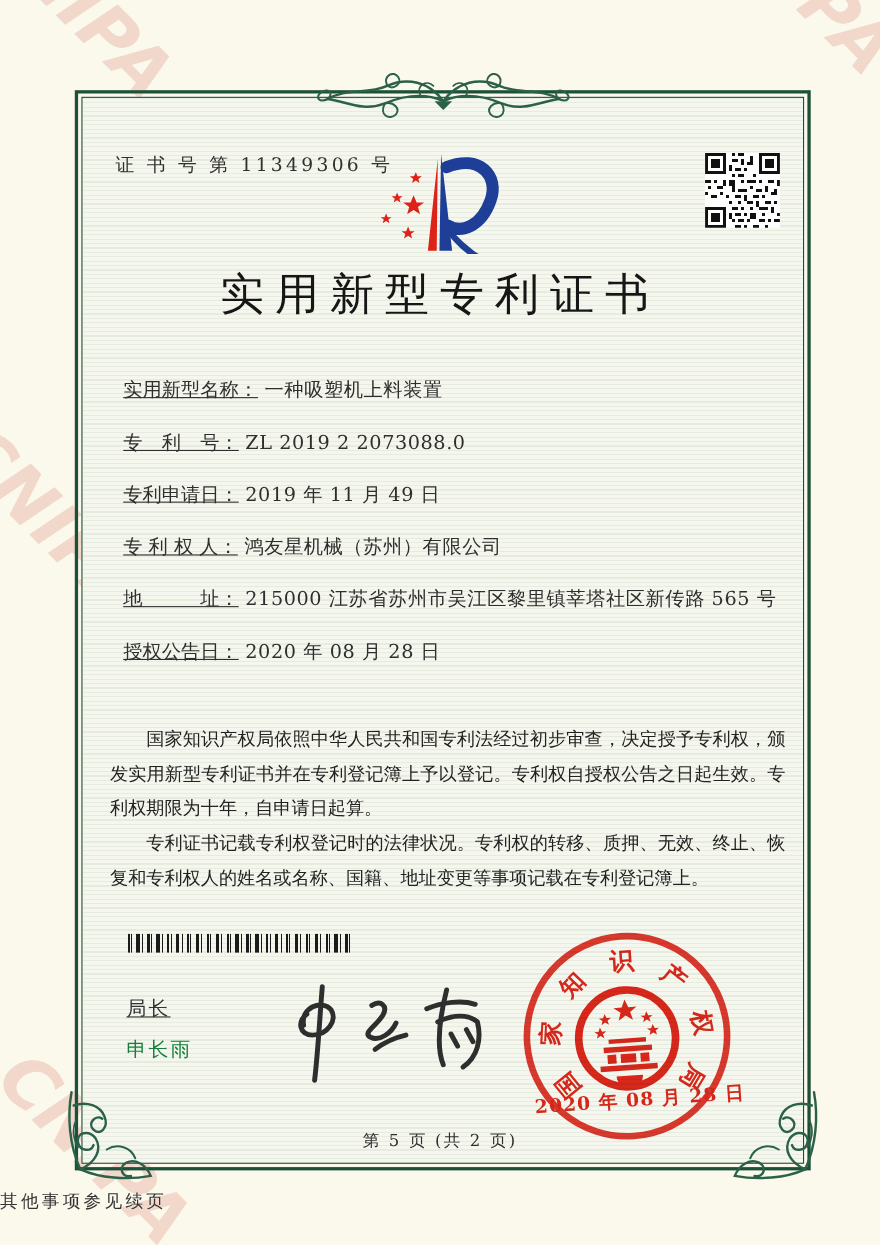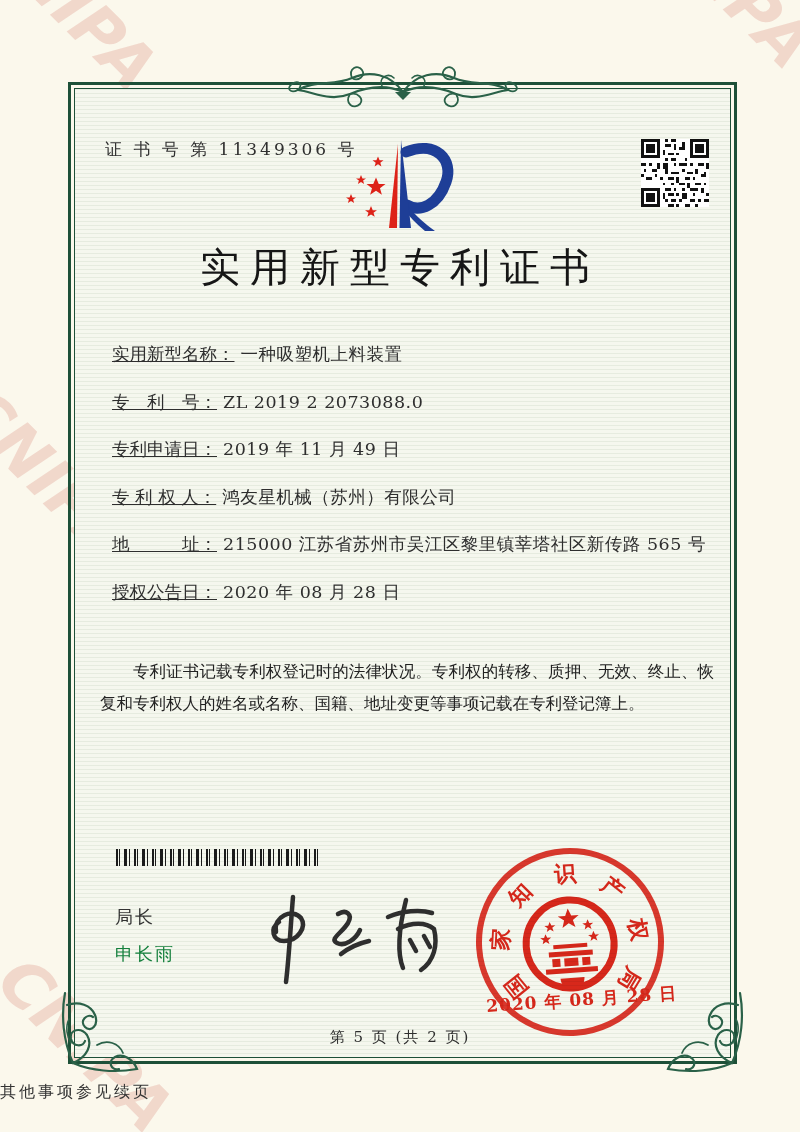--- a/index.html
+++ b/index.html
@@ -80,21 +80,21 @@
   .barcode {
     position:absolute; left:116px; top:849px; width:205px; height:17px;
     background:repeating-linear-gradient(90deg,
       #1b1b1b 0 2px, rgba(0,0,0,0) 2px 3px,
       #1b1b1b 3px 4px, rgba(0,0,0,0) 4px 8px,
       #1b1b1b 8px 11px, rgba(0,0,0,0) 11px 13px,
       #1b1b1b 13px 14px, rgba(0,0,0,0) 14px 18px);
   }
 
   
-  .issuer-title { position:absolute; left:115px; top:905px; font-size:18px; color:#333; letter-spacing:2px; }
+  .issuer-title { position:absolute; left:115px; top:905px; font-size:18px; color:#333; letter-spacing:2px;text-decoration:underline; }
   .issuer-name  { position:absolute; left:115px; top:942px; font-size:18px; color:#15803d; letter-spacing:2px; }
   .signature    { position:absolute; left:248px; top:888px; }
 
   
   .seal {
     position:absolute; left:476px; top:848px; width:188px; height:188px;
     border:6px solid rgba(224,41,30,.92); border-radius:50%;
     transform:rotate(-4deg); mix-blend-mode:multiply;
   }
   .arc-char {
@@ -295,20 +295,21 @@
       <span class="f-label">地　　　址：</span><span class="f-value">215000 江苏省苏州市吴江区黎里镇莘塔社区新传路 565 号</span>
     </div>
     <div class="field-row grant-row">
       <span>
         <span class="f-label">授权公告日：</span><span class="f-value">2020 年 08 月 28 日</span>
       </span>
     </div>
   </div>
 
   <div class="body-text">
+    <p>国家知识产权局依照中华人民共和国专利法经过初步审查，决定授予专利权，颁发实用新型专利证书并在专利登记簿上予以登记。专利权自授权公告之日起生效。专利权期限为十年，自申请日起算。</p>
     <p>专利证书记载专利权登记时的法律状况。专利权的转移、质押、无效、终止、恢复和专利权人的姓名或名称、国籍、地址变更等事项记载在专利登记簿上。</p>
   </div>
 
   <div class="barcode"></div>
 
   <div class="issuer-title">局长</div>
   <div class="issuer-name">申长雨</div>
   <svg class="signature" width="200" height="104" viewBox="0 0 200 104">
     <g stroke="#2e2e2e" stroke-width="4.5" fill="none" stroke-linecap="round" stroke-linejoin="round">
       <path d="M28,44 C25,28 45,20 53,30 C59,39 50,53 36,53 C24,53 22,40 31,34"></path>

